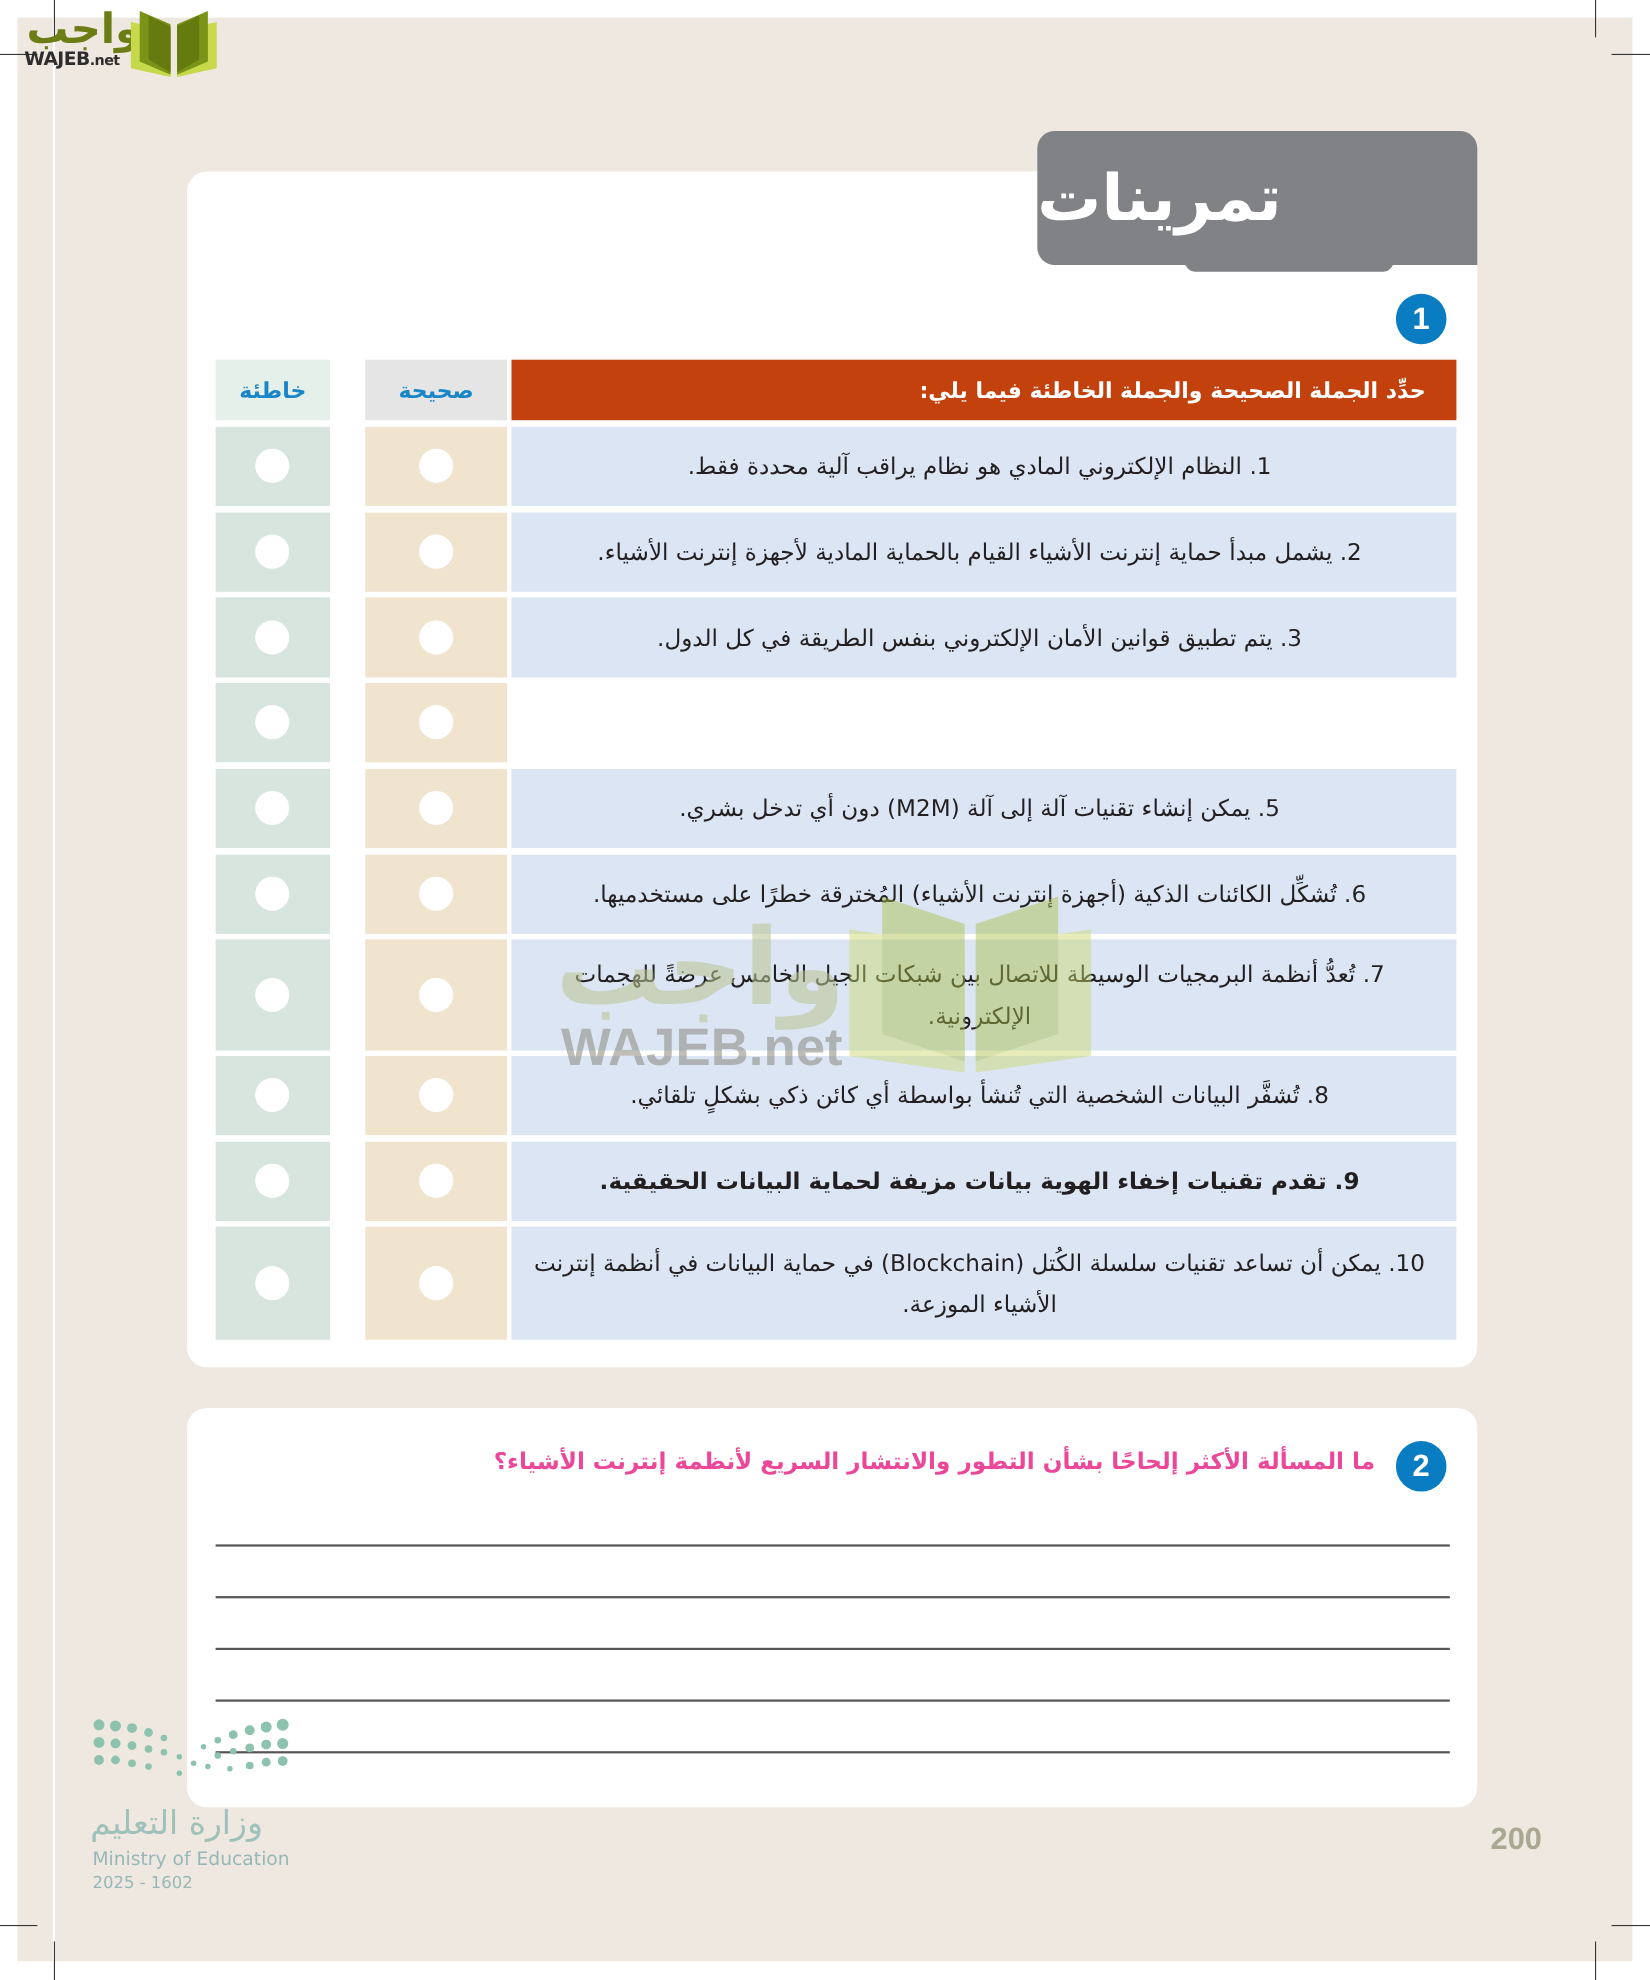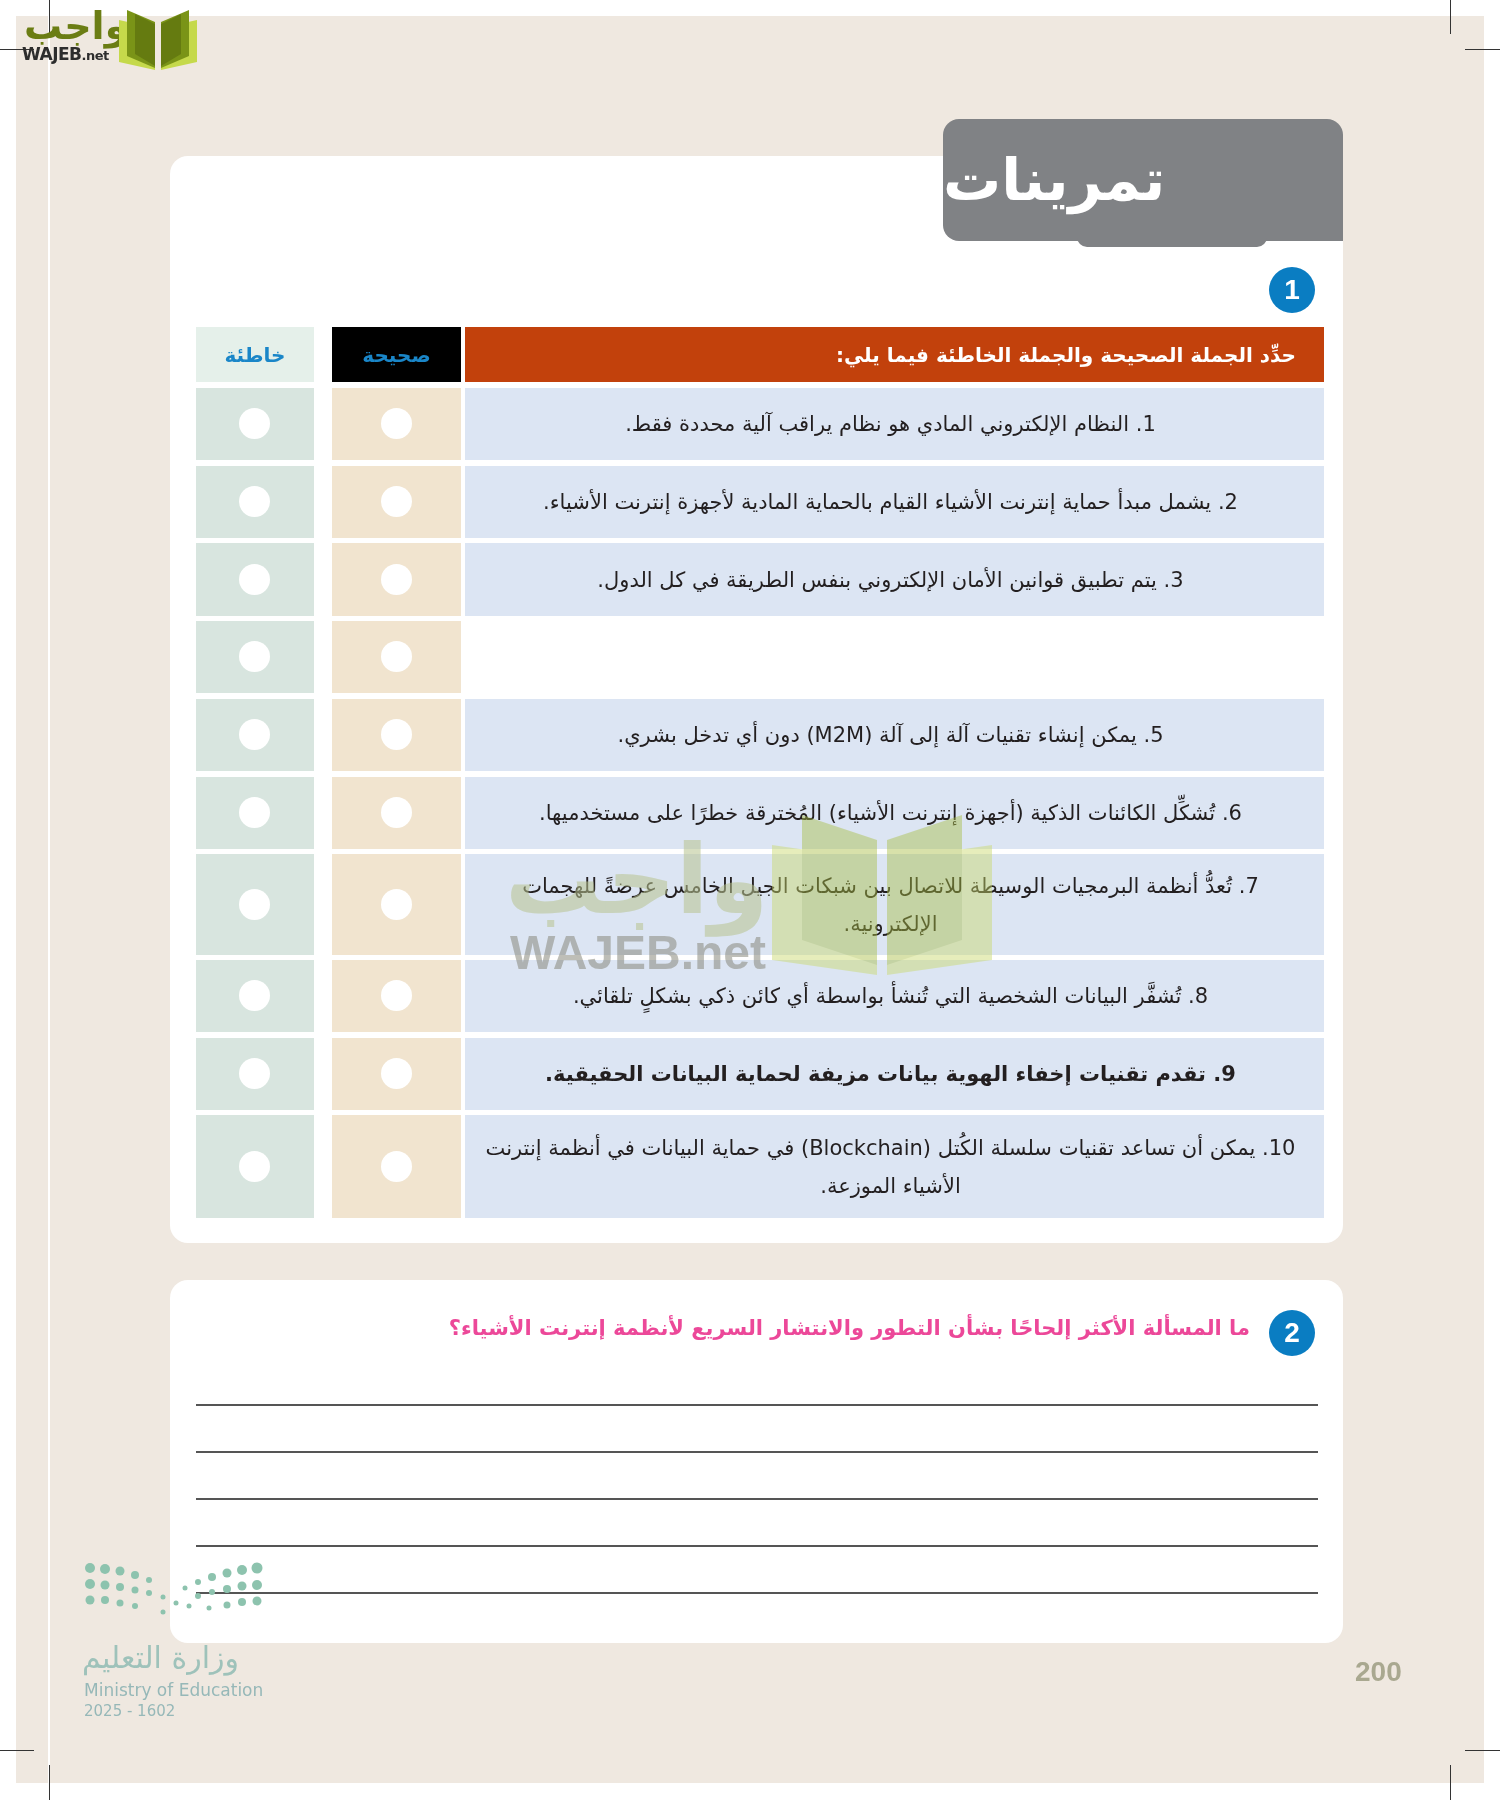--- a/index.html
+++ b/index.html
@@ -23,25 +23,25 @@
   .title-tab-lower { position:absolute; left:1077px; top:200px; width:190px; height:47px; background:#808285; border-radius:0 0 10px 10px; }
   .title-text { position:absolute; left:943px; top:119px; width:330px; height:122px; display:flex; align-items:center; justify-content:flex-end;
                 color:#ffffff; font-size:58px; font-weight:bold; direction:rtl; font-family:"DejaVu Sans", sans-serif; }
 
   .badge { position:absolute; width:46px; height:46px; border-radius:50%; background:#0A7DC2; color:#fff;
            font-size:28px; font-weight:bold; display:flex; align-items:center; justify-content:center; font-family:"Liberation Sans", sans-serif; }
 
   .tbl { position:absolute; left:196px; top:327px; width:1128px; }
   .row { position:absolute; left:0; width:1128px; }
   .cell { position:absolute; top:0; bottom:0; }
-  .c-false { left:0; width:118px; }
+  .c-false { left:0; width:104px; }
   .c-true { left:136px; width:129px; }
   .c-stmt { left:269px; width:859px; }
   .hdr .c-false { background:#E5F0EA; }
-  .hdr .c-true { background:#000000; }
+  .hdr .c-true { background:#e5e5e5; }
   .hdr .c-stmt { background:#c2410c; }
   .hdr-label { display:flex; align-items:center; justify-content:center; height:100%; color:#1A86C8; font-size:20px; font-weight:bold; direction:rtl; }
   .hdr-stmt { display:flex; align-items:center; height:100%; color:#ffffff; font-size:20px; font-weight:bold; direction:rtl; padding-right:28px; box-sizing:border-box; justify-content:flex-start; }
   .body-row .c-false { background:#D8E5DF; }
   .body-row .c-true { background:#F1E4CF; }
   .body-row .c-stmt { background:#DCE5F3; }
   .radio { position:absolute; left:50%; top:50%; width:31px; height:31px; margin:-16px 0 0 -16px; border-radius:50%; background:#ffffff; cursor:pointer; }
   .stmt-text { position:absolute; right:28px; left:20px; top:50%; transform:translateY(-50%); direction:rtl; text-align:center;
                font-size:21px; color:#231F20; line-height:38px; }
 

